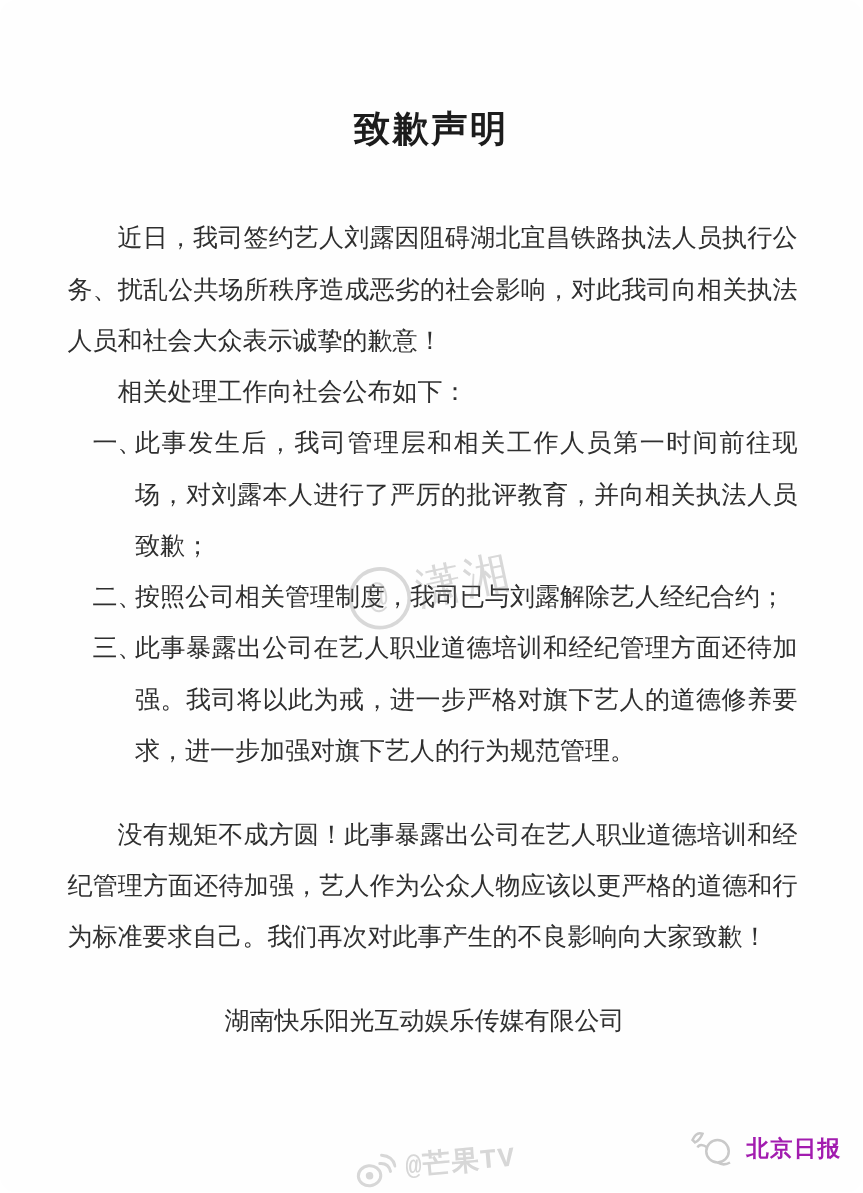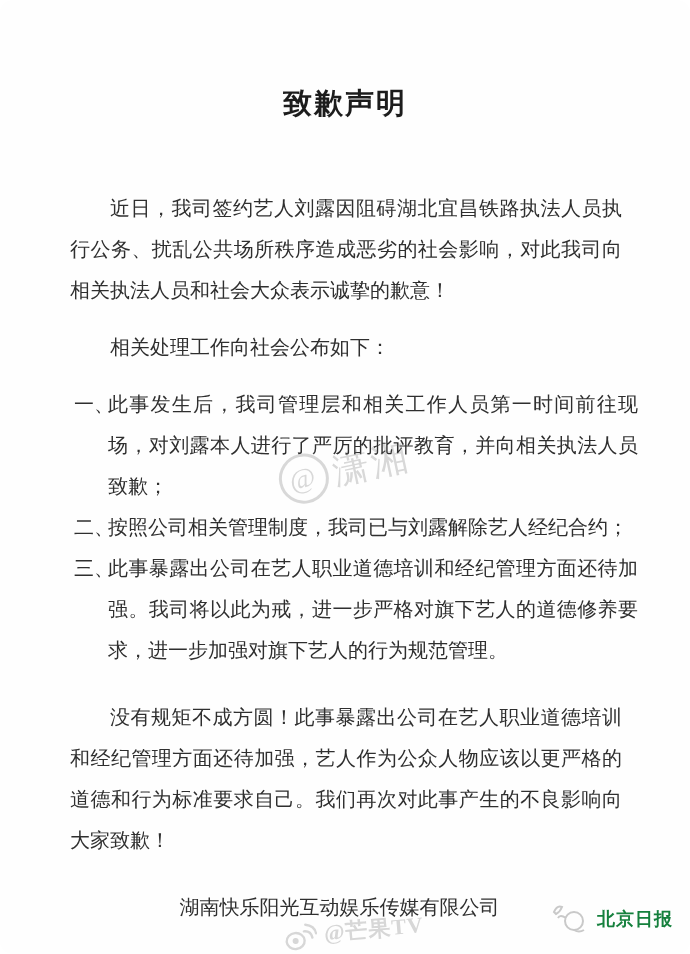--- a/index.html
+++ b/index.html
@@ -1,42 +1,42 @@
 <!DOCTYPE html>
 <html><head>
 <meta charset="utf-8">
 <style>
   html,body{margin:0;padding:0;background:#ffffff;}
   .page{
     position:relative;
     width:690px;height:954px;
     background:#fefefe;
     overflow:hidden;
-    font-family:Liberation Serif, serif;
+    font-family:Liberation Mono, monospace;
     color:#2f2f2f;
     border-radius:13px;
   }
   .doc-title{
     position:absolute;
     top:84px;left:0;width:100%;
     margin:0;
     text-align:center;
     font-size:29px;
     font-weight:bold;
     letter-spacing:2px;
     color:#1c1c1c;
   }
   .content{
     position:absolute;
     top:172px;left:54px;width:584px;
     font-size:20px;
     line-height:41px;
     text-align:justify;
   }
-  .para{margin:16px;}
+  .para{margin:0;}
   .indent{text-indent:2em;}
   .li{position:relative;padding-left:54px;}
   .li-marker{position:absolute;left:20px;top:0;}
   .closing{margin-top:26px;}
   .sig{margin-top:26px;text-align:center;}
   .sig-company{padding-right:13px;}
   .sig-date{padding-right:26px;}
   .wm-center{
     position:absolute;
     left:278px;top:445px;
@@ -63,21 +63,21 @@
     transform:rotate(-5deg);
     color:#d7d7d7;
     font-size:22px;
     letter-spacing:1px;
     font-weight:bold;
   }
   .wm-right{
     position:absolute;
     right:17px;top:902px;
     display:flex;align-items:center;gap:7px;
-    color:#15803d;
+    color:#a21caf;
     font-size:18px;
     letter-spacing:1px;
     font-weight:bold;
   }
   .icon{flex:0 0 auto;display:block;}
 </style>
 </head>
 <body>
 
 <div class="page">

